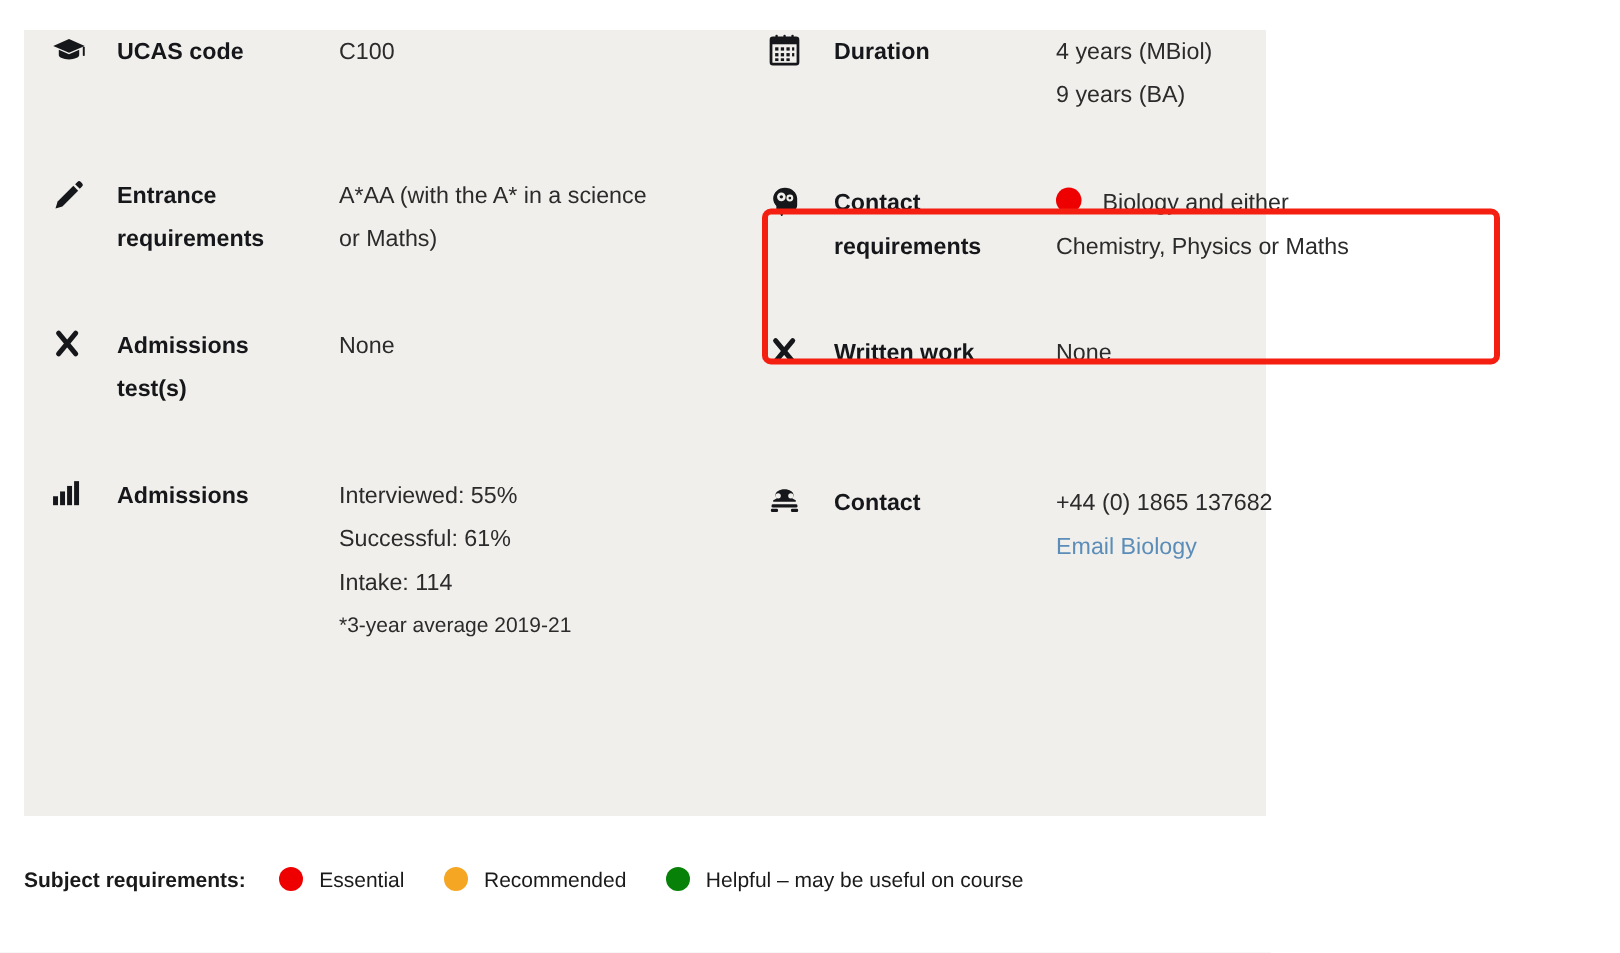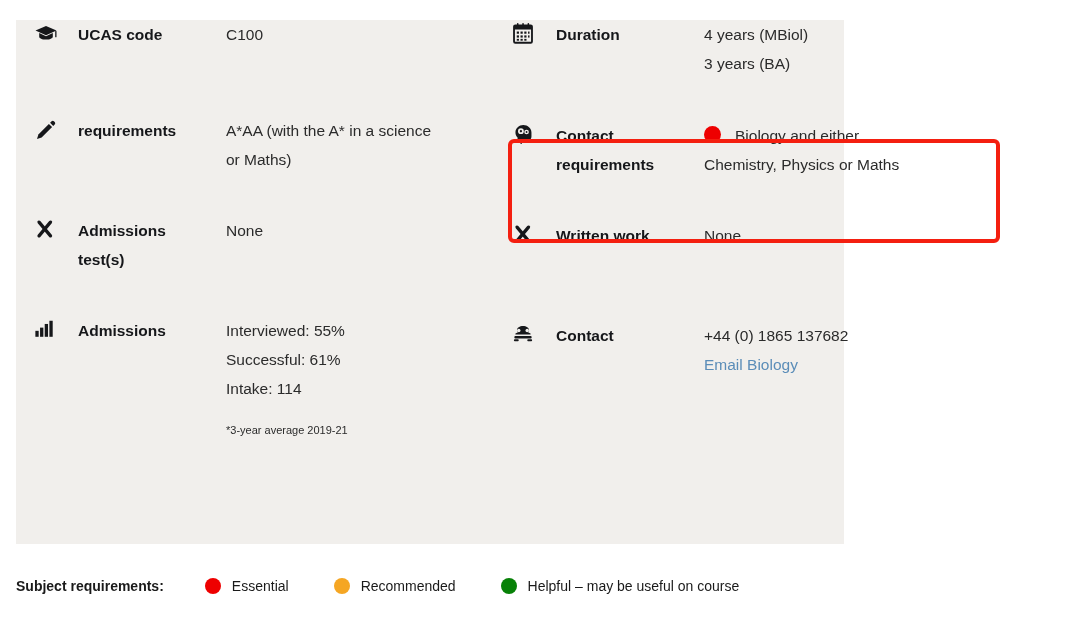--- a/index.html
+++ b/index.html
@@ -71,24 +71,24 @@
     flex: 1 1 auto;
     font-size: 15.5px;
     line-height: 29px;
     color: #2b2b2b;
   }
 
   .value-line { display: block; }
 
   .footnote {
     display: block;
-    font-size: 11px;
+    font-size: 14px;
     line-height: 22px;
     color: #2b2b2b;
-    margin-top: 16px;
+    margin-top: 2px;
   }
 
   .link {
     color: #5b8db8;
     text-decoration: none;
     cursor: pointer;
   }
 
   
   .dot {
@@ -129,21 +129,20 @@
   
   .legend {
     position: absolute;
     left: 16px;
     top: 576px;
     display: flex;
     font-size: 14px;
     line-height: 20px;
     color: #1a1a1a;
     white-space: nowrap;
-    gap: 19px;
   }
   .legend-title {
     font-weight: bold;
     font-size: 14px;
     margin-right: 22px;
   }
   .legend-item {
     display: flex;
     align-items: center;
     margin-right: 26px;
@@ -183,20 +182,21 @@
       <div class="row" style="top:0;height:100px;">
         <div class="icon-cell">
           <span class="ic">
             <svg viewBox="0 0 24 24" width="24" height="24" fill="currentColor" aria-hidden="true">
               <path d="M17.6 3.3a1.6 1.6 0 0 1 2.3 0l0.8 0.8a1.6 1.6 0 0 1 0 2.3l-1.5 1.5-3.1-3.1 1.5-1.5z"></path>
               <path d="M14.9 5.9 4.4 16.4 3 21l4.6-1.4L18.1 9.1l-3.2-3.2z"></path>
             </svg>
           </span>
         </div>
         <div class="label-cell">
+          <span class="value-line">Entrance</span>
           <span class="value-line">requirements</span>
         </div>
         <div class="value-cell">
           <span class="value-line">A*AA (with the A* in a science</span>
           <span class="value-line">or Maths)</span>
         </div>
       </div>
 
       <div class="row" style="top:0;height:100px;">
         <div class="icon-cell">
@@ -261,21 +261,21 @@
               <rect x="17.5" y="14.6" width="1.6" height="2.4"></rect>
               <rect x="5.2" y="18.4" width="2.4" height="2"></rect>
               <rect x="9.3" y="18.4" width="2.4" height="2"></rect>
               <rect x="13.4" y="18.4" width="2.4" height="2"></rect>
             </svg>
           </span>
         </div>
         <div class="label-cell">Duration</div>
         <div class="value-cell">
           <span class="value-line">4 years (MBiol)</span>
-          <span class="value-line">3 years (BA)</span>
+          <span class="value-line">9 years (BA)</span>
         </div>
       </div>
 
       <div class="row" style="height:100px;padding-top:5px;">
         <div class="icon-cell">
           <span class="ic">
             <svg viewBox="0 0 24 24" width="23" height="23" fill="currentColor" aria-hidden="true">
               <path d="M11.8 2.2C7.3 2.2 3.6 5.6 3.6 9.8c0 2 0.8 3.8 2.2 5.2v3.3c0 0.6 0.4 1 1 1h1.3l0.9 2.3c0.2 0.5 0.9 0.5 1.1 0l0.9-2.3h4.1c3 0 5.2-2.4 5.2-5.1V9.8c0-4.2-3.9-7.6-8.5-7.6z"></path>
               <circle cx="9.3" cy="8.6" r="3" fill="#f1efec"></circle>
               <circle cx="9.3" cy="8.6" r="1.2" fill="currentColor"></circle>

